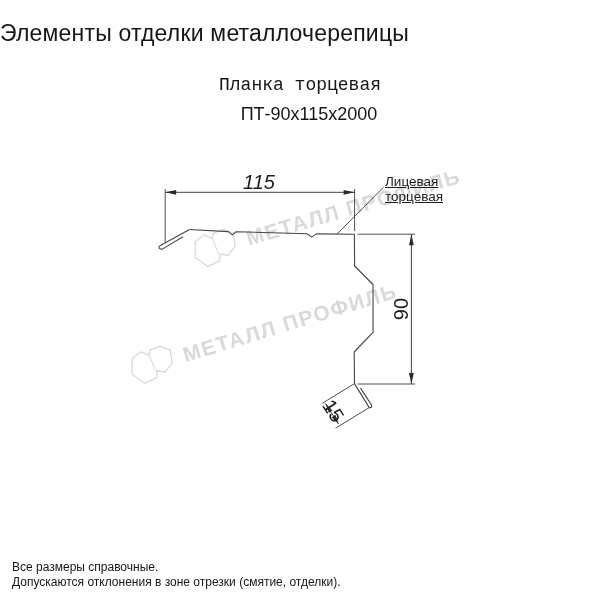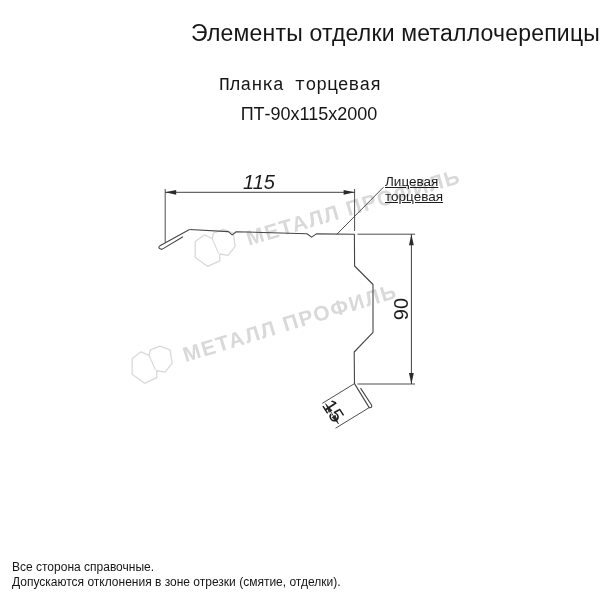--- a/index.html
+++ b/index.html
@@ -2,21 +2,21 @@
 <html><head>
 <meta charset="utf-8">
 <style>
   html,body{margin:0;padding:0;background:#fff;}
   .canvas{
     position:relative;width:600px;height:600px;background:#ffffff;
     font-family:"Liberation Sans",sans-serif;overflow:hidden;color:#1a1a1a;
   }
   .abs{position:absolute;}
   .title{
-    left:0;top:20px;width:600px;text-align:right;
+    left:0;top:20px;width:600px;text-align:left;
     font-size:23px;letter-spacing:.2px;color:#161616;
   }
   .subtitle{left:0;top:75px;width:600px;text-align:center;font-size:18px;color:#161616;font-family:Liberation Mono, monospace;}
   .model{left:0;top:104px;width:600px;text-align:center;font-size:18px;color:#161616;padding-left:9px;}
   .dim-label{font-size:20px;color:#1c1c1c;white-space:nowrap;}
   .dim-115{left:259px;top:182px;transform:translate(-50%,-50%);font-style:italic;}
   .dim-90{left:401px;top:309px;transform:translate(-50%,-50%) rotate(-90deg);}
   .dim-15{left:333px;top:411px;transform:translate(-50%,-50%) rotate(57deg);}
   .face-label{
     left:385px;top:175px;font-size:13.5px;line-height:14.5px;color:#1c1c1c;
@@ -97,15 +97,15 @@
 
   <div class="abs dim-label dim-115">115</div>
   <div class="abs dim-label dim-90">90</div>
   <div class="abs dim-label dim-15">15</div>
 
   <div class="abs face-label">
     <div>Лицевая</div>
     <div>торцевая</div>
   </div>
 
-  <div class="abs footer-line footer-1">Все сторона справочные.</div>
+  <div class="abs footer-line footer-1">Все размеры справочные.</div>
   <div class="abs footer-line footer-2">Допускаются отклонения в зоне отрезки (смятие, отделки).</div>
 </div>
 
 </body></html>

